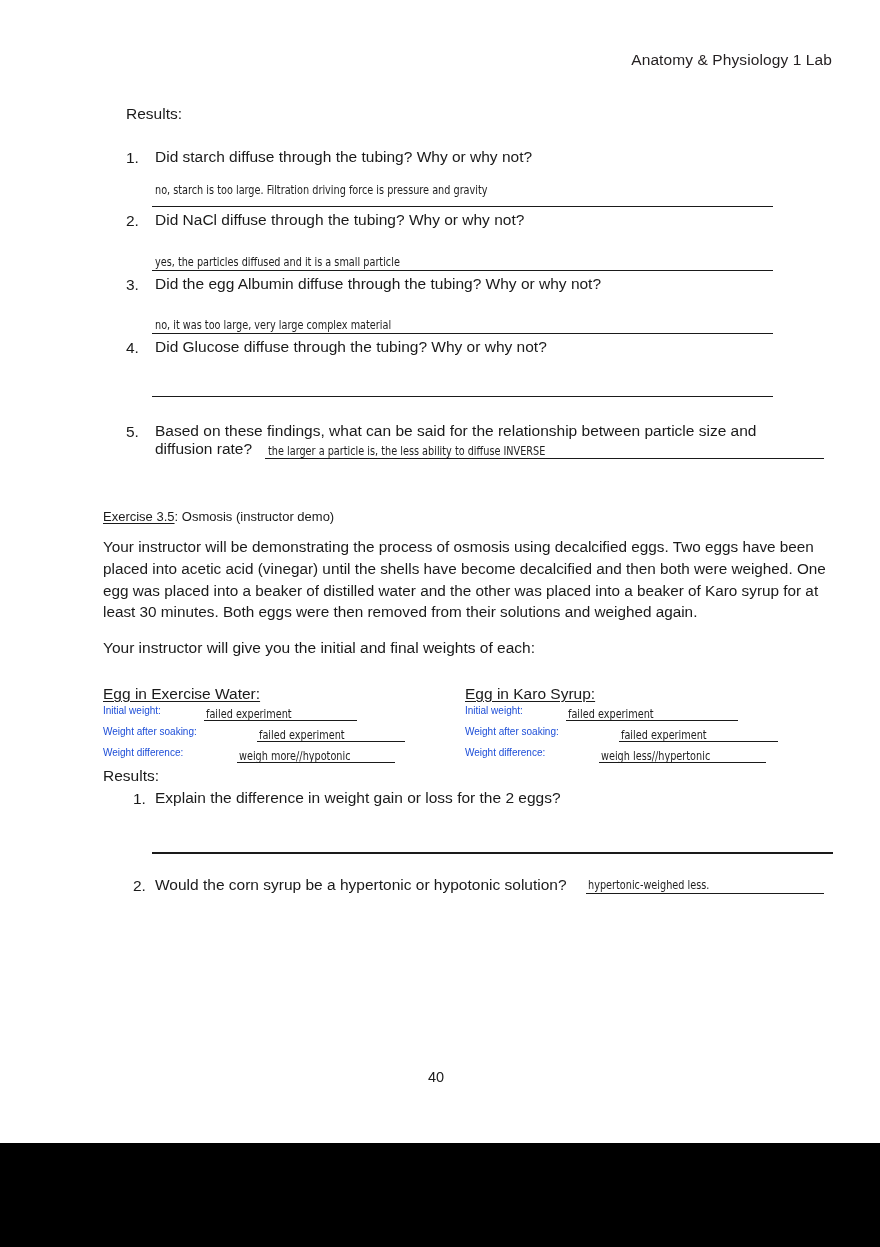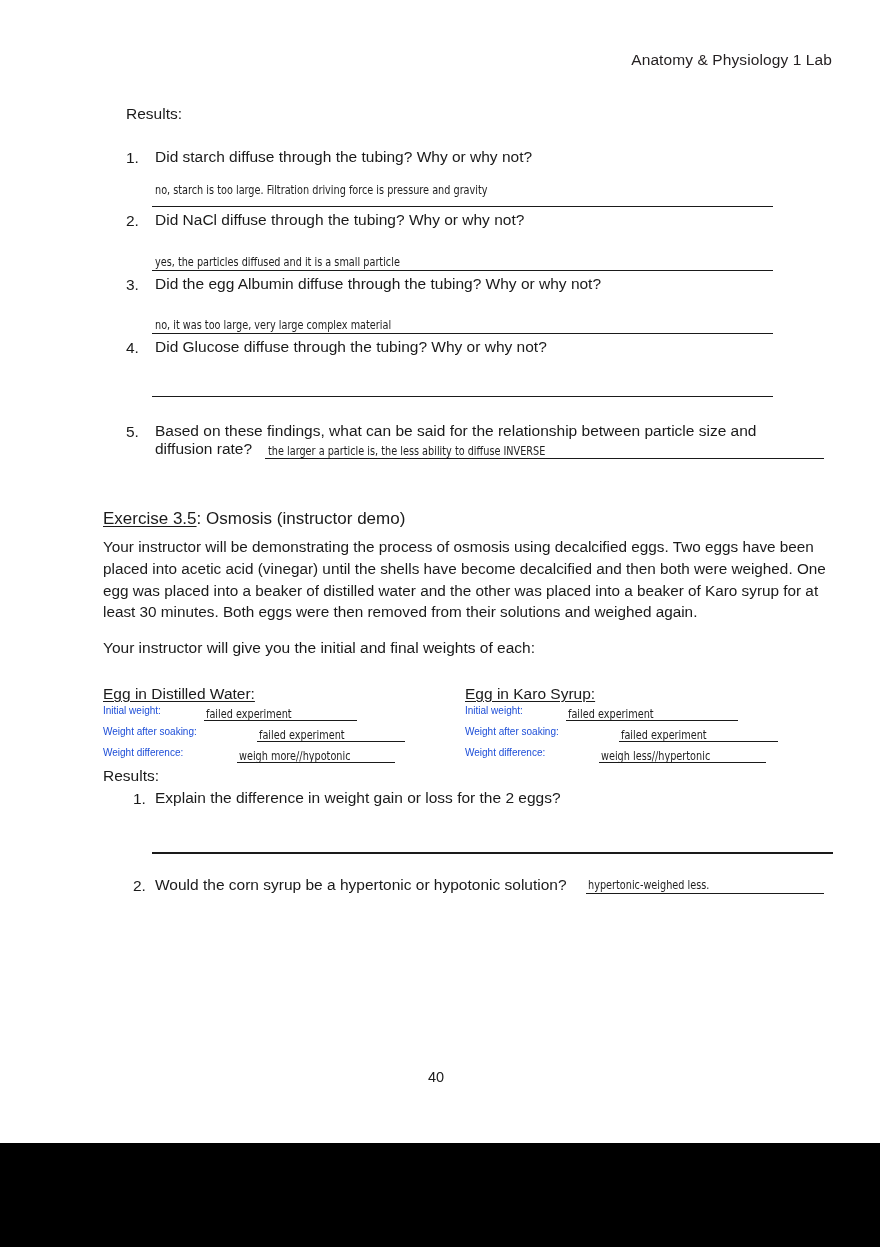--- a/index.html
+++ b/index.html
@@ -89,21 +89,21 @@
     position: absolute;
     font-size: 15.5px;
     color: #1a1a1a;
   }
 
   
   .ex-head {
     position: absolute;
     left: 103px;
     top: 509px;
-    font-size: 17px;
+    font-size: 13px;
     color: #1a1a1a;
     white-space: nowrap;
     text-align: center;
   }
   .ex-head .u {
     text-decoration: underline;
     text-underline-offset: 2px;
   }
 
   .col-head {
@@ -176,21 +176,21 @@
   <div class="rule" style="left:265px; top:458px; width:559px;"></div>
 
   <div class="ex-head">
     <span class="u">Exercise 3.5</span><span>:  Osmosis (instructor demo)</span>
   </div>
 
   <div class="body-para">Your instructor will be demonstrating the process of osmosis using decalcified eggs.  Two eggs have been placed into acetic acid (vinegar) until the shells have become decalcified and then both were weighed.  One egg was placed into a beaker of distilled water and the other was placed into a beaker of Karo syrup for at least 30 minutes.  Both eggs were then removed from their solutions and weighed again.</div>
 
   <div class="q-text abs" style="left:103px; top:640px;">Your instructor will give you the initial and final weights of each:</div>
 
-  <div class="col-head" style="left:103px; top:685px;">Egg in Distilled Water:</div>
+  <div class="col-head" style="left:103px; top:685px;">Egg in Exercise Water:</div>
 
   <div class="wlabel" style="left:103px; top:705px;">Initial weight:</div>
   <div class="abs" style="left:206px; top:704px;">
     <span class="answer">failed experiment</span>
   </div>
   <div class="rule" style="left:204px; top:720px; width:153px;"></div>
 
   <div class="wlabel" style="left:103px; top:726px;">Weight after soaking:</div>
   <div class="abs" style="left:259px; top:725px;">
     <span class="answer">failed experiment</span>

